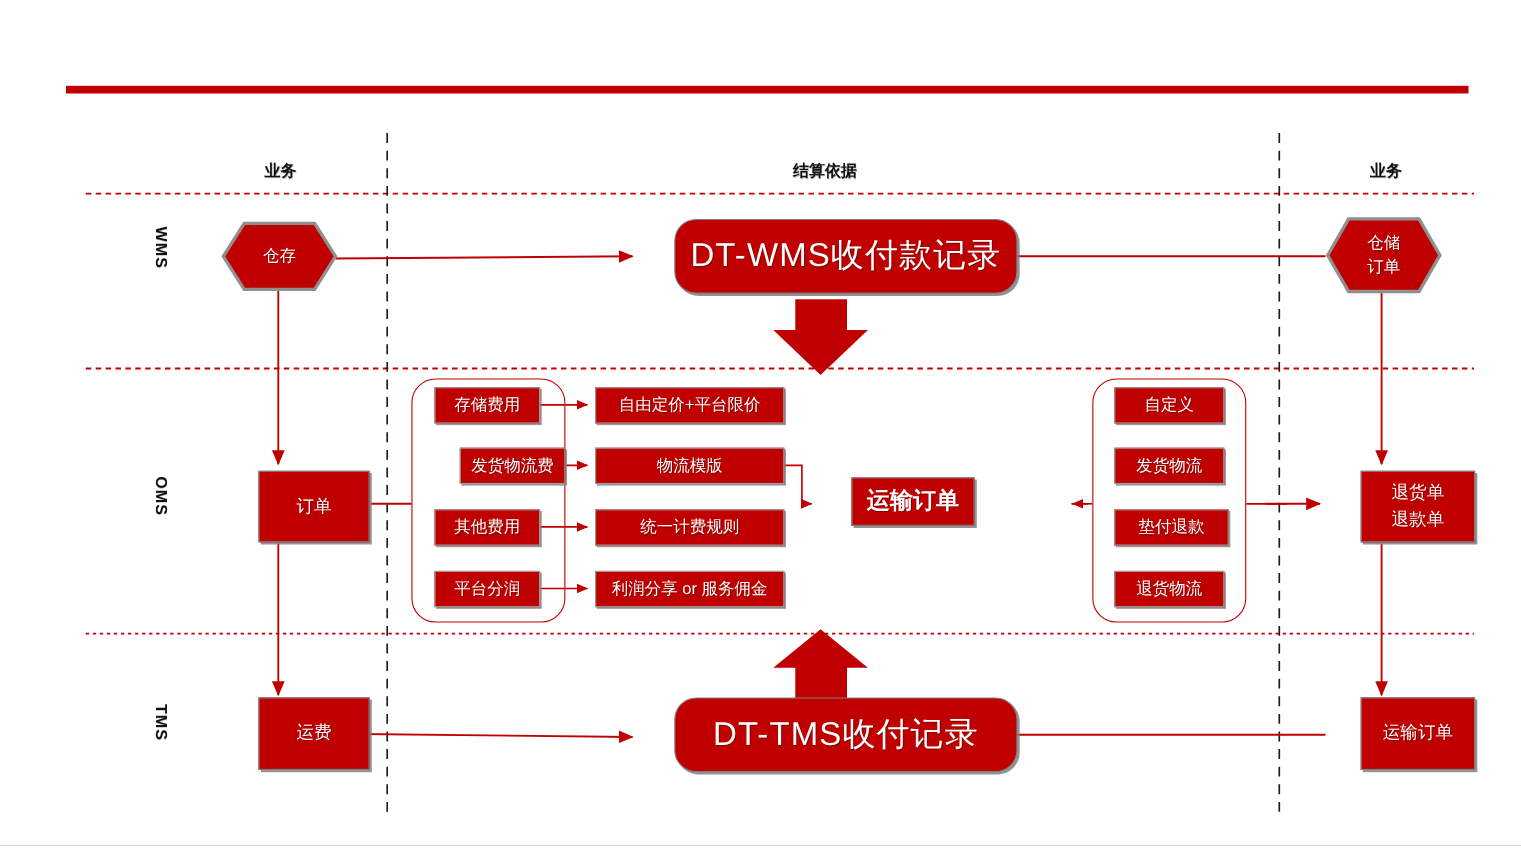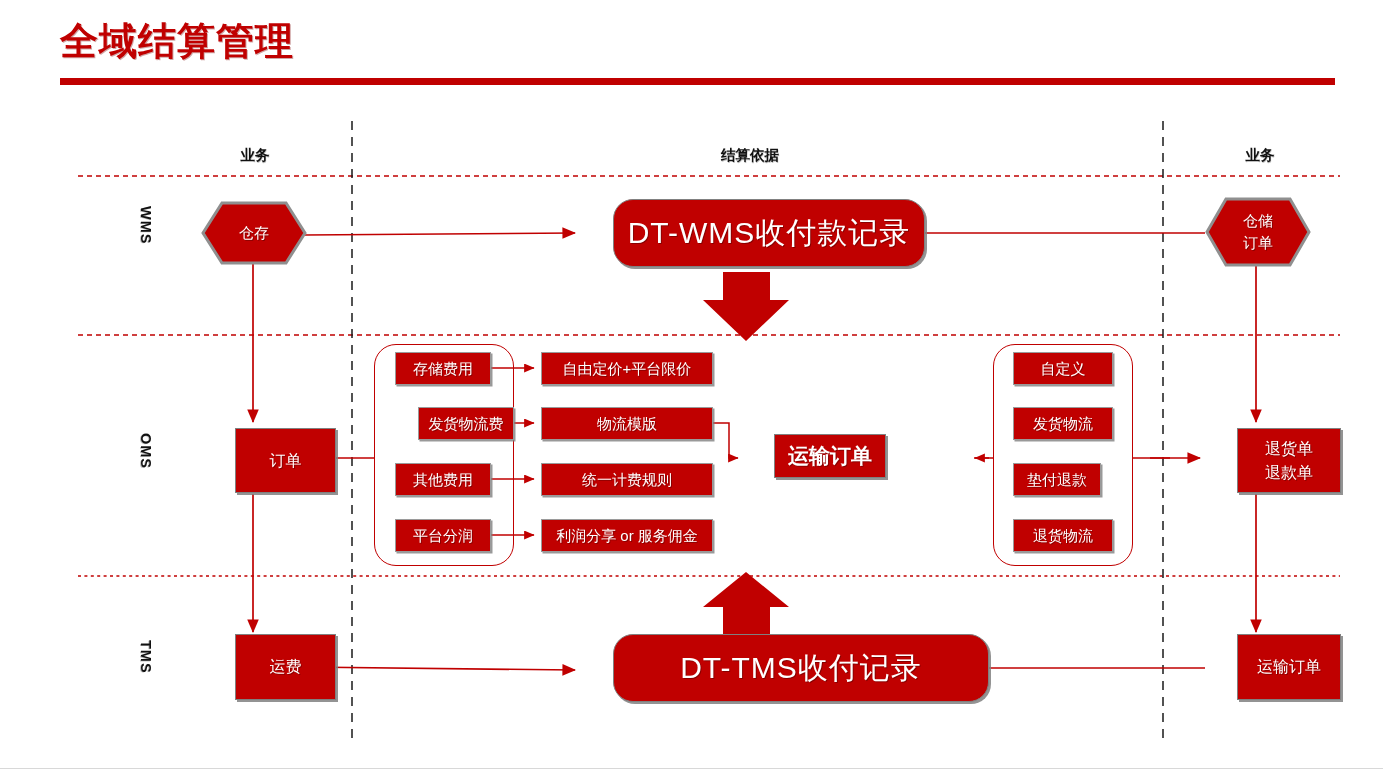--- a/index.html
+++ b/index.html
@@ -94,21 +94,20 @@
   }
   .footer-line{
     position:absolute;left:0;top:768px;width:1383px;height:1px;background:#d8d8d8;
   }
 </style>
 </head>
 <body>
 
 <div id="canvas">
 
-  <div class="title">全域结算管理</div>
   <div class="title-rule"></div>
 
   <svg class="layer" viewBox="0 0 1383 783">
     <defs>
       <marker id="ar" markerWidth="9" markerHeight="9" refX="7.4" refY="3.4" orient="auto">
         <path d="M0,0 L8,3.4 L0,6.8 z" fill="#C00000"></path>
       </marker>
       <marker id="arS" markerWidth="8" markerHeight="8" refX="6.6" refY="3" orient="auto">
         <path d="M0,0 L7,3 L0,6 z" fill="#C00000"></path>
       </marker>
@@ -201,28 +200,28 @@
   <div class="node thinline smallbox" style="left:541px;top:407px;width:172px;height:33px;">物流模版</div>
   <div class="node thinline smallbox" style="left:541px;top:463px;width:172px;height:33px;">统一计费规则</div>
   <div class="node thinline smallbox" style="left:541px;top:519px;width:172px;height:33px;">利润分享 or 服务佣金</div>
 
   <div class="node shadowbox bold19" style="left:742px;top:434px;width:112px;height:44px;">运输订单</div>
 
   <div class="group" style="left:993px;top:344px;width:140px;height:222px;"></div>
 
   <div class="node thinline smallbox" style="left:1013px;top:352px;width:100px;height:33px;">自定义</div>
   <div class="node thinline smallbox" style="left:1013px;top:407px;width:100px;height:33px;">发货物流</div>
-  <div class="node thinline smallbox" style="left:1013px;top:463px;width:88px;height:33px;">垫付退款</div>
+  <div class="node thinline smallbox" style="left:1013px;top:463px;width:104px;height:33px;">垫付退款</div>
   <div class="node thinline smallbox" style="left:1013px;top:519px;width:100px;height:33px;">退货物流</div>
 
   <div class="node shadowbox midbox" style="left:1205px;top:428px;width:104px;height:65px;flex-direction:column;">
     <span>退货单</span>
     <span>退款单</span>
   </div>
 
   <div class="node shadowbox midbox" style="left:203px;top:634px;width:101px;height:66px;">运费</div>
 
-  <div class="node shadowbox bigpill" style="left:581px;top:634px;width:376px;height:68px;">DT-TMS收付记录</div>
+  <div class="node shadowbox bigpill" style="left:581px;top:634px;width:312px;height:68px;">DT-TMS收付记录</div>
 
   <div class="node shadowbox midbox" style="left:1205px;top:634px;width:104px;height:66px;">运输订单</div>
 
   <div class="footer-line"></div>
 </div>
 
 </body></html>

